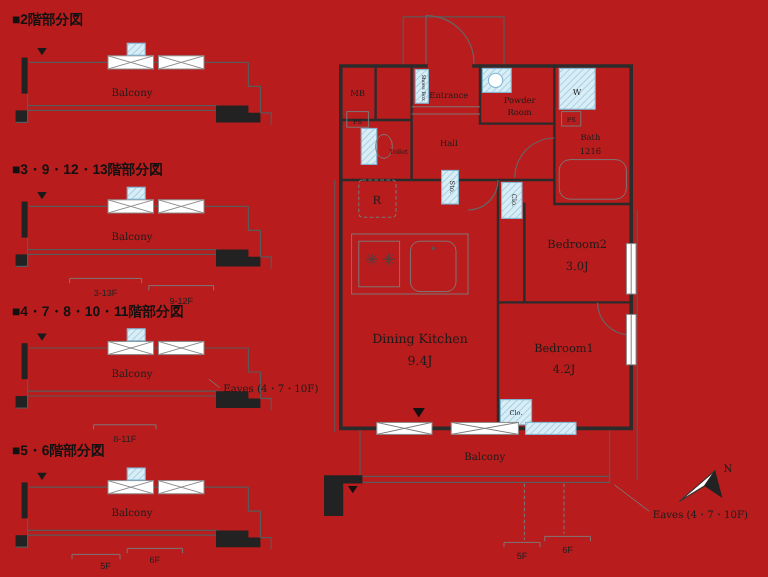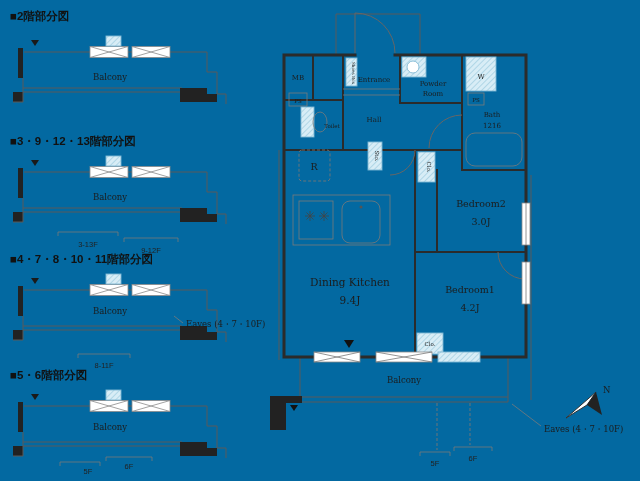--- a/index.html
+++ b/index.html
@@ -1,16 +1,16 @@
 <!DOCTYPE html>
 <html><head>
 <meta charset="utf-8">
 <style>
   html,body{margin:0;padding:0;background:#fff;}
-  .canvas{position:relative;width:640px;height:481px;background:#0369a1;overflow:hidden;}
+  .canvas{position:relative;width:640px;height:481px;background:#b91c1c;overflow:hidden;}
   svg{display:block;}
   .wall{stroke:#2b2b2b;stroke-width:3;fill:none;stroke-linecap:square;}
   .wall2{stroke:#2b2b2b;stroke-width:2;fill:none;stroke-linecap:square;}
   .thin{stroke:#5a5a5a;stroke-width:1;fill:none;}
   .thin8{stroke:#7a7a7a;stroke-width:.8;fill:none;}
   .dash{stroke:#777;stroke-width:.9;fill:none;stroke-dasharray:3 2;}
   .bluebox{fill:url(#hatchBlue);stroke:#7fb8d4;stroke-width:.9;}
   .winx{fill:#ffffff;stroke:#8a8a8a;stroke-width:.8;}
   .dark{fill:#222222;stroke:none;}
   .door{stroke:#666;stroke-width:1;fill:none;}

